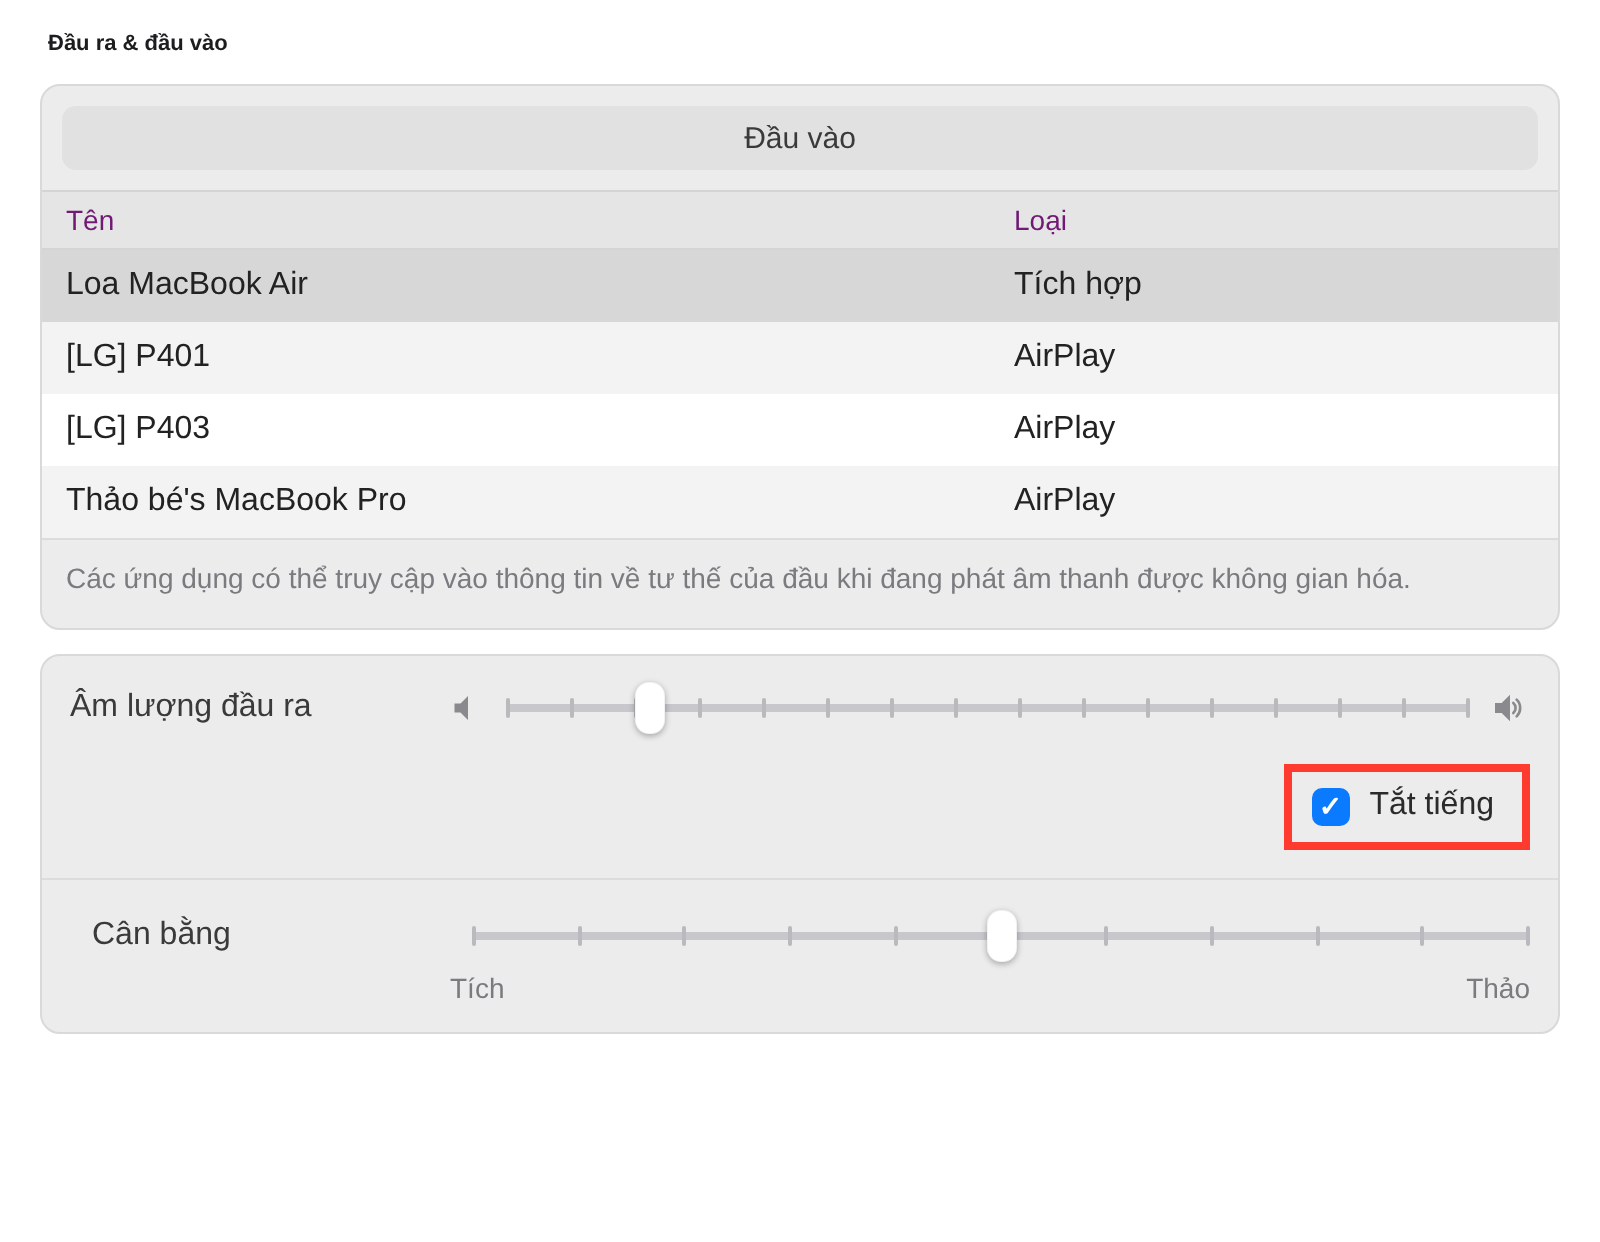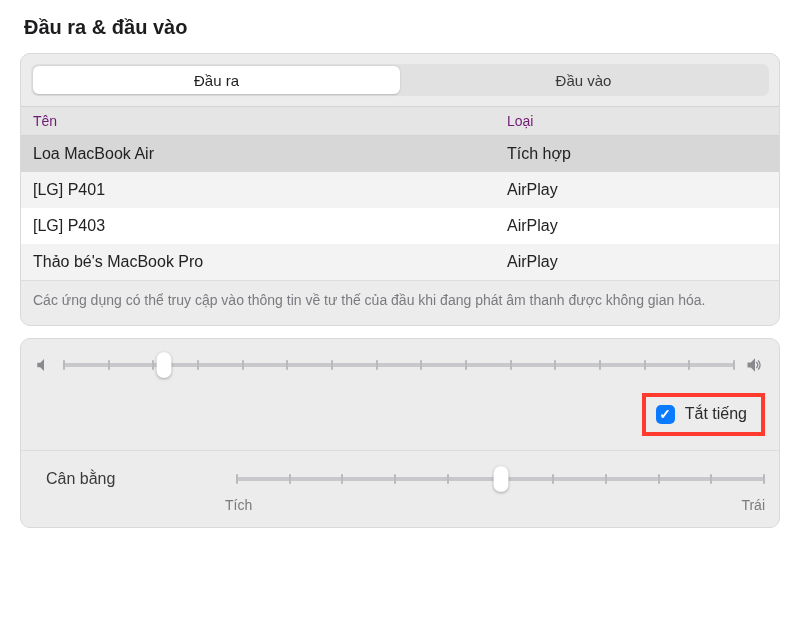--- a/index.html
+++ b/index.html
@@ -8,21 +8,21 @@
       background: #fff;
       width: 800px;
       height: 621px;
       overflow: hidden;
       color: #1d1d1f;
     }
     .page {
       padding: 16px 20px 20px 20px;
     }
     h2.title {
-      font-size: 20px;
+      font-size: 11px;
       font-weight: 700;
       color: #1d1d1f;
       margin: 0 0 14px 4px;
     }
 
     .panel {
       background: #ececec;
       border: 1px solid #d9d9d9;
       border-radius: 10px;
       overflow: hidden;
@@ -213,21 +213,20 @@
   </style>
 </head>
 <body>
 
 <div class="page">
   <h2 class="title">Đầu ra &amp; đầu vào</h2>
 
   <div class="panel">
 
     <div class="segmented">
-      <div class="segment active">Đầu ra</div>
       <div class="segment">Đầu vào</div>
     </div>
 
     <div class="table">
       <div class="table-header">
         <div class="col-name">Tên</div>
         <div class="col-type">Loại</div>
       </div>
 
       <div class="table-row selected">
@@ -247,20 +246,21 @@
         <div class="col-type">AirPlay</div>
       </div>
     </div>
 
     <div class="note">Các ứng dụng có thể truy cập vào thông tin về tư thế của đầu khi đang phát âm thanh được không gian hóa.</div>
   </div>
 
   <div class="panel controls">
 
     <div class="control-row">
+      <div class="label">Âm lượng đầu ra</div>
       <div class="value-area">
         <div class="slider-wrap">
           <span class="icon">
             <svg width="18" height="18" viewBox="0 0 24 24" fill="currentColor">
                 <path d="M3 9v6h4l5 5V4L7 9H3z"></path>
               </svg>
           </span>
           <div class="slider">
             <div class="slider-track"></div>
             <div class="slider-ticks">
@@ -321,16 +321,16 @@
                 <span></span>
                 <span></span>
             </div>
             <div class="slider-thumb" style="left:50%"></div>
           </div>
         </div>
       </div>
     </div>
     <div class="balance-labels">
       <span>Tích</span>
-      <span>Trái</span>
+      <span>Thảo</span>
     </div>
   </div>
 </div>
 
 </body></html>

